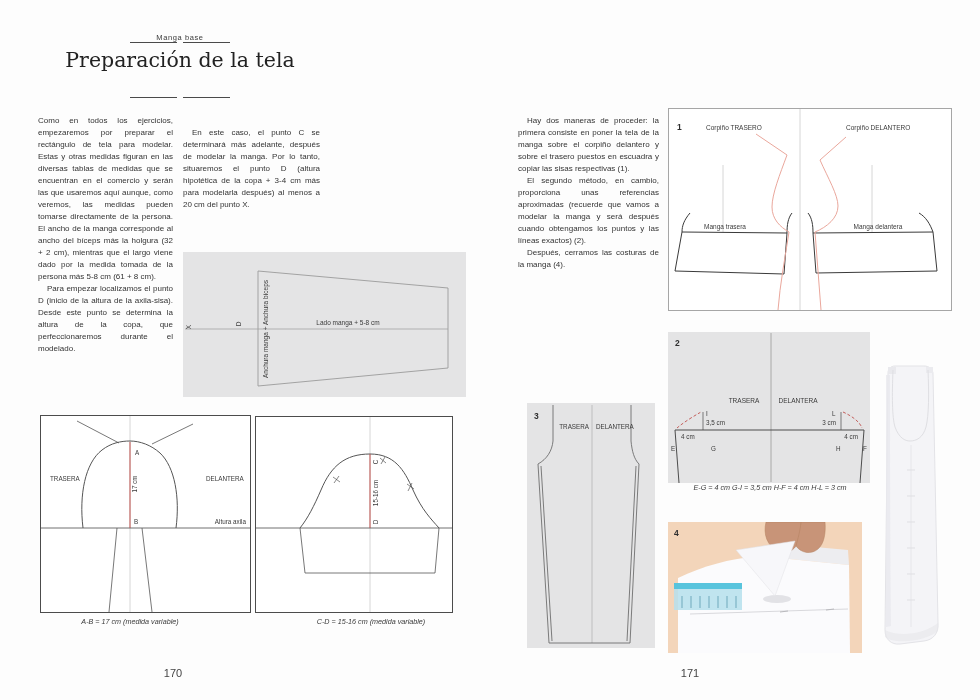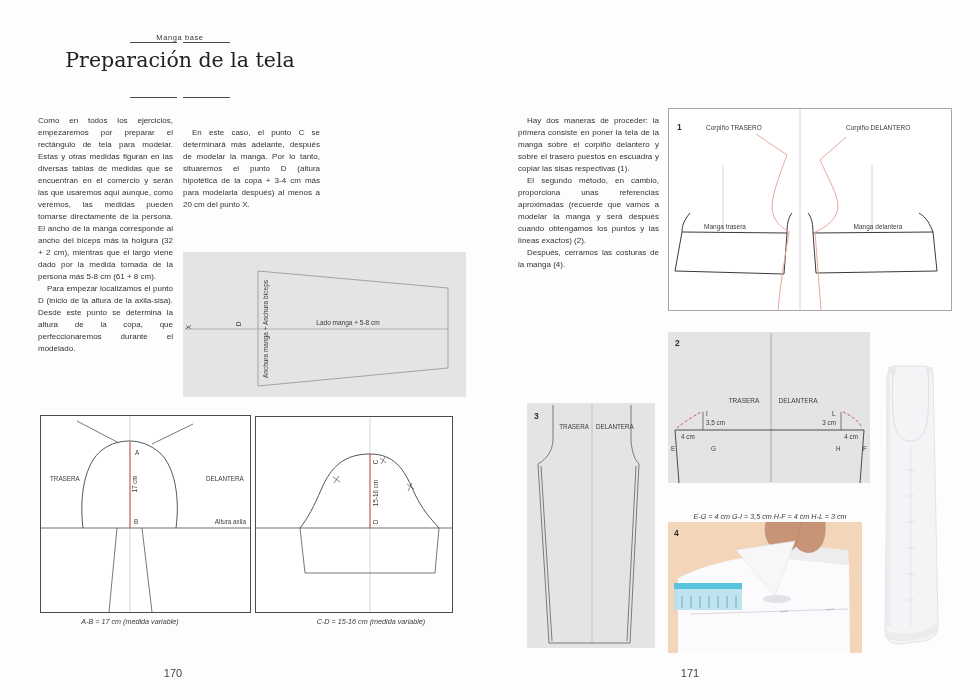--- a/index.html
+++ b/index.html
@@ -154,21 +154,21 @@
     <text x="38" y="93" class="sm">3,5 cm</text>
     <text x="164" y="84" class="sm">L</text>
     <text x="168" y="93" class="sm" text-anchor="end">3 cm</text>
     <text x="13" y="107" class="sm">4 cm</text>
     <text x="190" y="107" class="sm" text-anchor="end">4 cm</text>
     <text x="3" y="119" class="sm">E</text>
     <text x="43" y="119" class="sm">G</text>
     <text x="168" y="119" class="sm">H</text>
     <text x="195" y="119" class="sm">F</text>
   </svg>
-  <div class="abs caption" style="left:669px;top:512px;width:202px;text-align:center;">E-G = 4 cm G-I = 3,5 cm H-F = 4 cm H-L = 3 cm</div>
+  <div class="abs caption" style="left:669px;top:483px;width:202px;text-align:center;">E-G = 4 cm G-I = 3,5 cm H-F = 4 cm H-L = 3 cm</div>
 
   <svg class="abs panel" style="left:527px;top:403px;" width="128" height="245">
     <g>
       <line x1="65" y1="2" x2="65" y2="240" stroke="#b0b0b0" stroke-width="0.7"></line>
       <g fill="none" stroke="#6e6e6e" stroke-width="0.9">
         <path d="M26,2 L26,38 C25,48 20,56 11,61"></path>
         <path d="M11,61 L22,240 L103,240 L112,61"></path>
         <path d="M104,2 L104,38 C105,48 107,56 112,61"></path>
         <path d="M14,63 L25,238 M109,63 L100,238"></path>
       </g>

